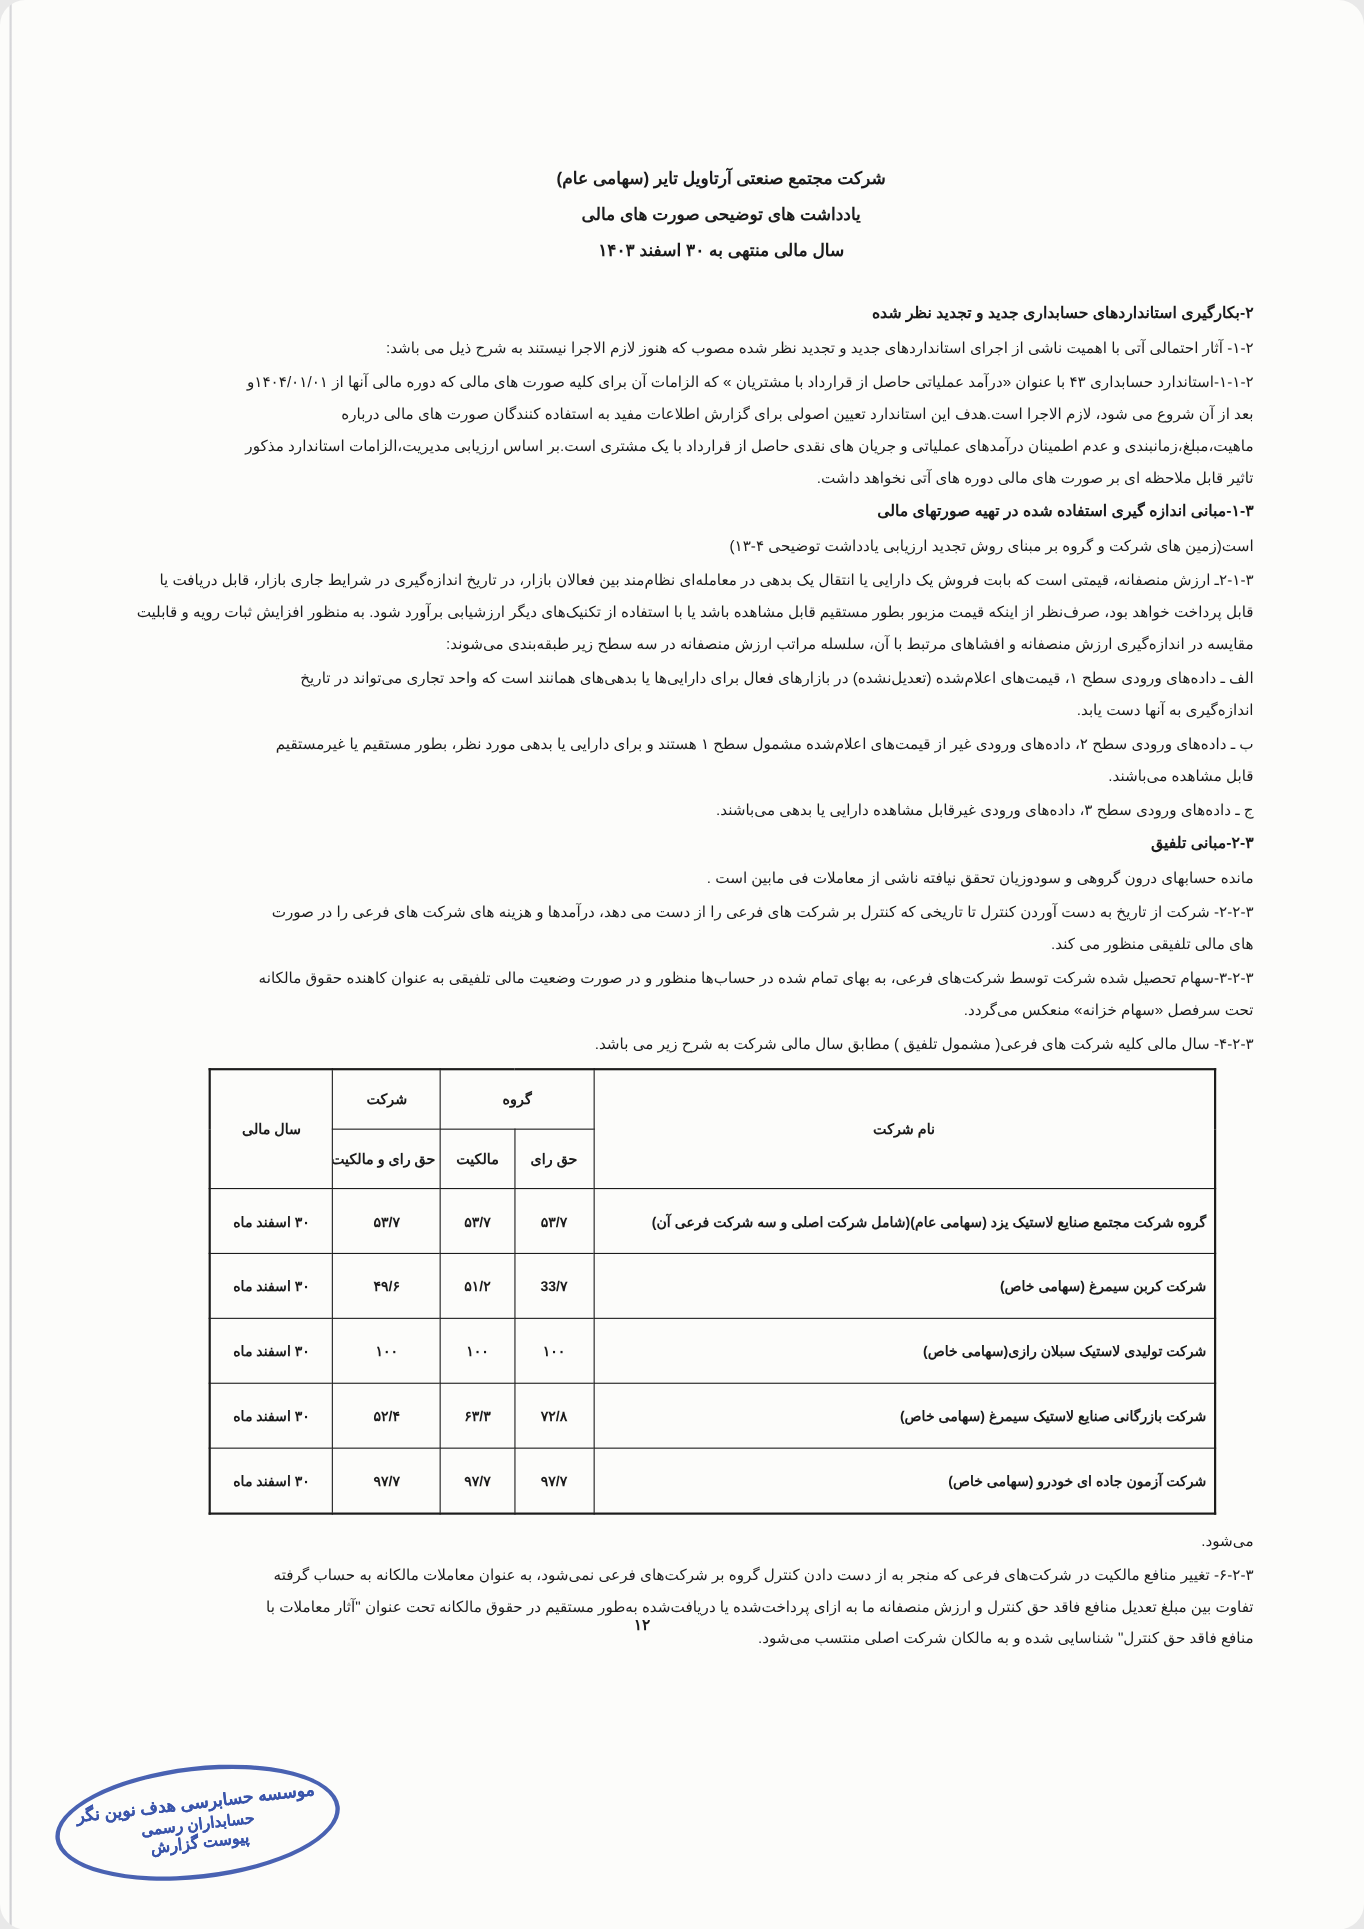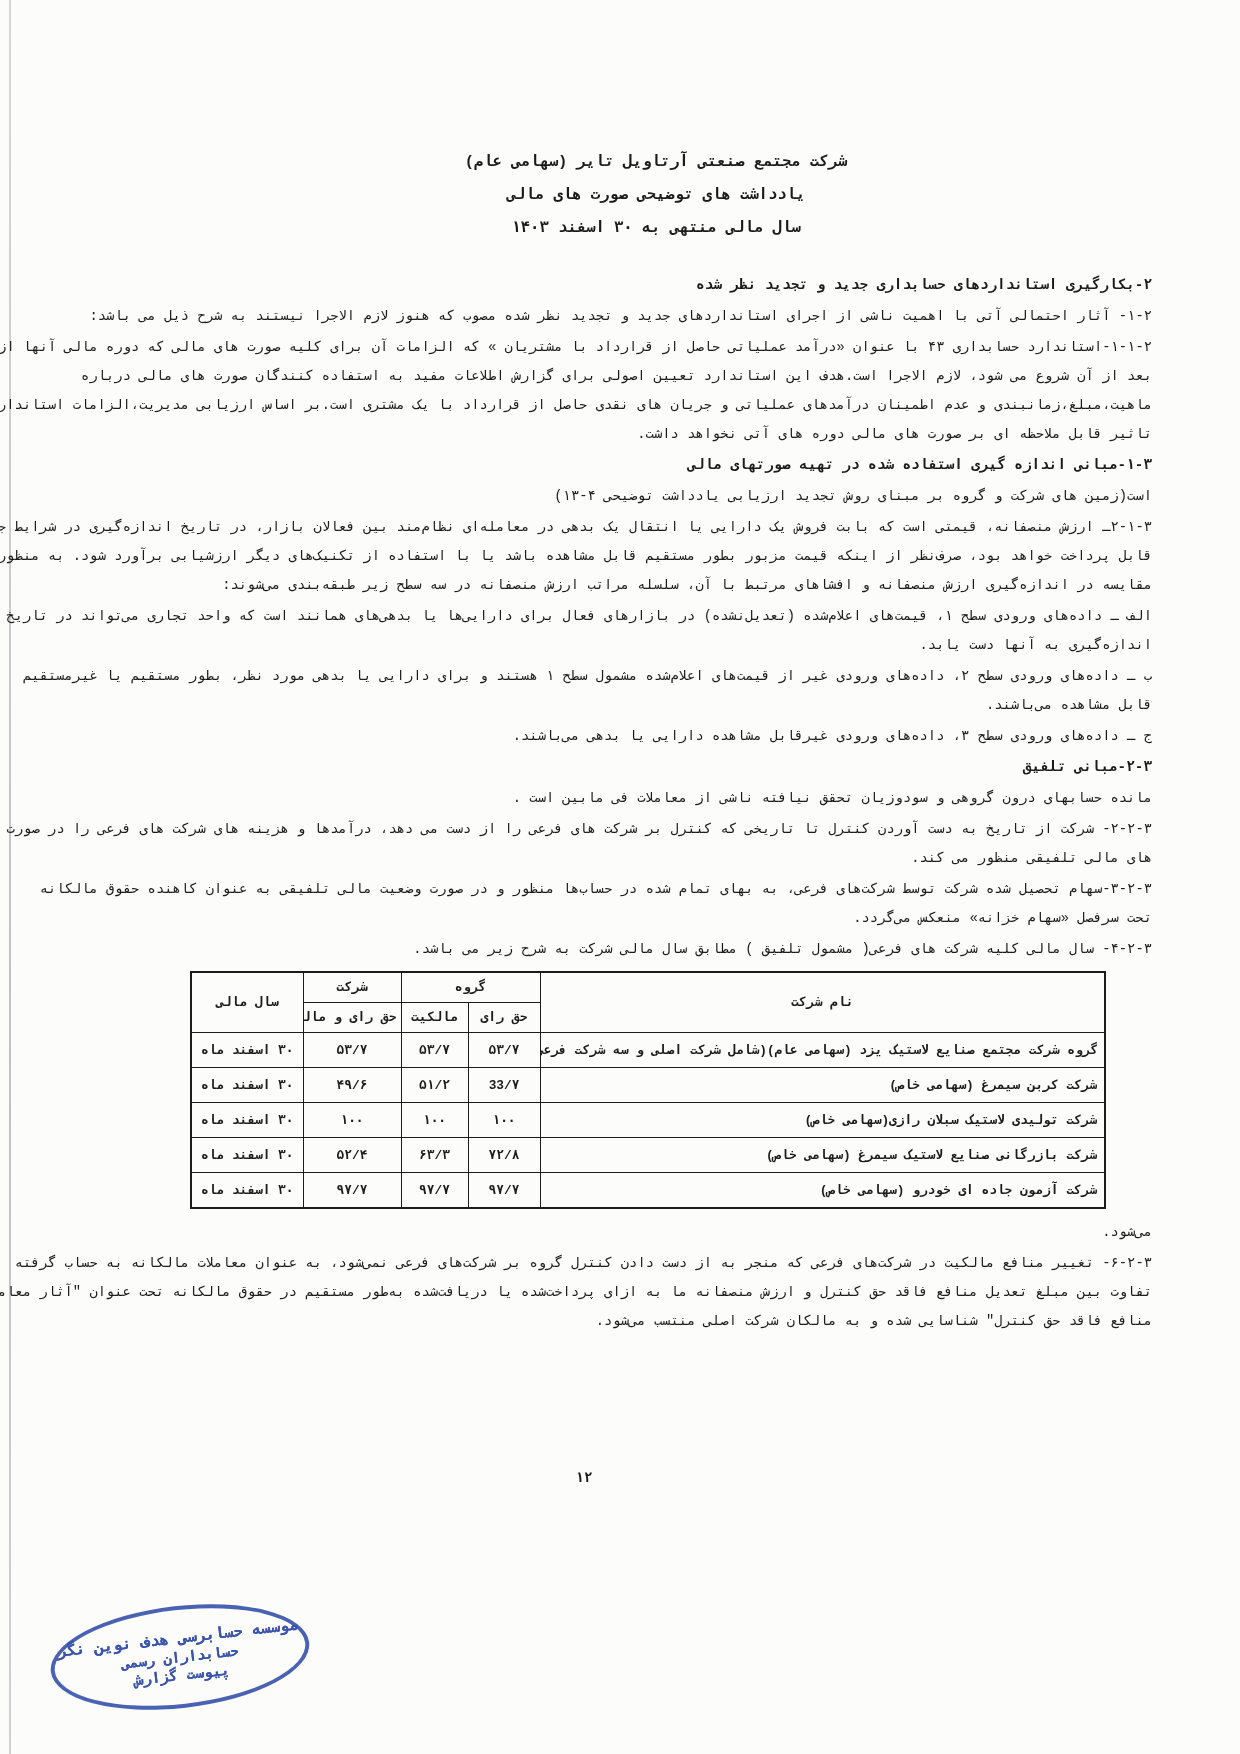--- a/index.html
+++ b/index.html
@@ -1,41 +1,42 @@
 <!DOCTYPE html>
 <html lang="fa" dir="rtl"><head>
 <meta charset="utf-8">
 <style>
   html,body{margin:0;padding:0;background:#e9e9e9;}
   .page{
     position:relative;width:1240px;height:1754px;margin:0 auto;
     background:#fcfcfa;color:#1b1b1b;overflow:hidden;
-    font-family:Liberation Mono, monospace;
+    font-family:Liberation Sans, sans-serif;
+    border-radius:23px;
   }
   .scan-edge{position:absolute;left:9px;top:0;width:2px;height:100%;
     background:linear-gradient(#b9b9c0,#8f8f98 60%,#b0b0b8);opacity:.55}
   .doc-header{
     position:absolute;top:146px;left:0;right:0;text-align:center;
     transform:translateX(36px);
     font-weight:bold;font-size:15.5px;line-height:33px;direction:rtl;
   }
   .body{
     position:absolute;top:271px;right:88px;width:1064px;
     direction:rtl;text-align:right;font-size:13.8px;line-height:29px;
   }
   .line{white-space:nowrap;}
-  .para{margin:0 0 2px 0;}
+  .para{margin:0 12px 2px 0;}
   .h{font-weight:bold;font-size:14.3px;}
   table.subs{
     border-collapse:collapse;table-layout:fixed;width:914px;
     margin:7px 46px 9px auto;
     font-size:12.8px;border:2.4px solid #1c1c1c;
   }
   table.subs th, table.subs td{
-    border:1.6px solid #1c1c1c;padding:0 4px;text-align:center;
+    border:1.6px solid #1c1c1c;padding:12px 4px;text-align:center;
     font-weight:bold;height:34px;overflow:hidden;white-space:nowrap;
   }
   table.subs th{height:27px;font-size:13px;}
   table.subs td.name-cell{text-align:right;padding-right:7px;}
   .page-num{
     position:absolute;top:1469px;left:0;right:0;text-align:center;
     transform:translateX(-36px);font-size:14px;font-weight:bold;
   }
   .stamp{
     position:absolute;left:50px;top:1606px;width:260px;height:102px;

